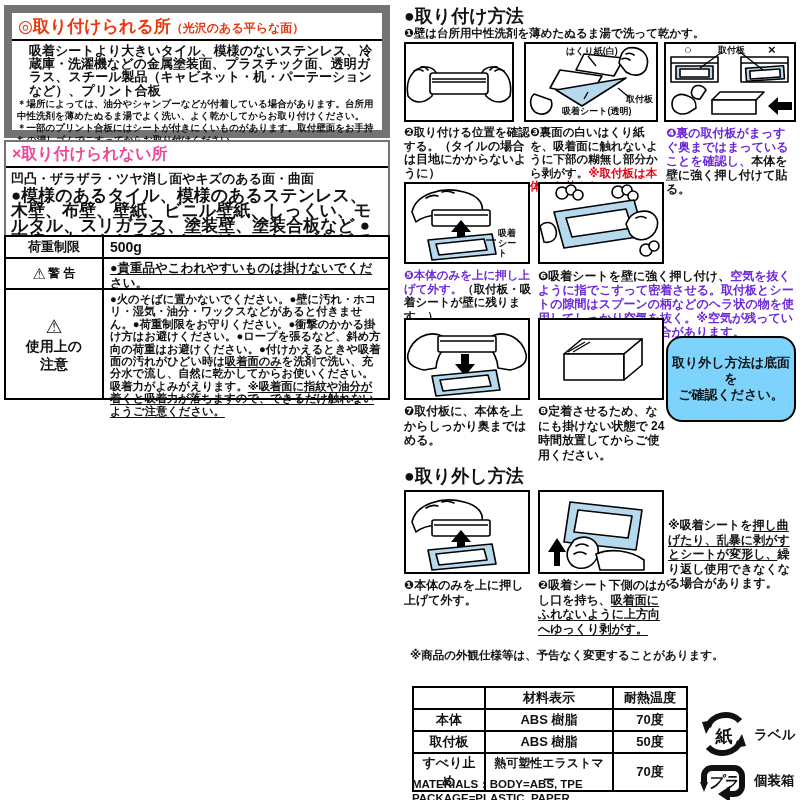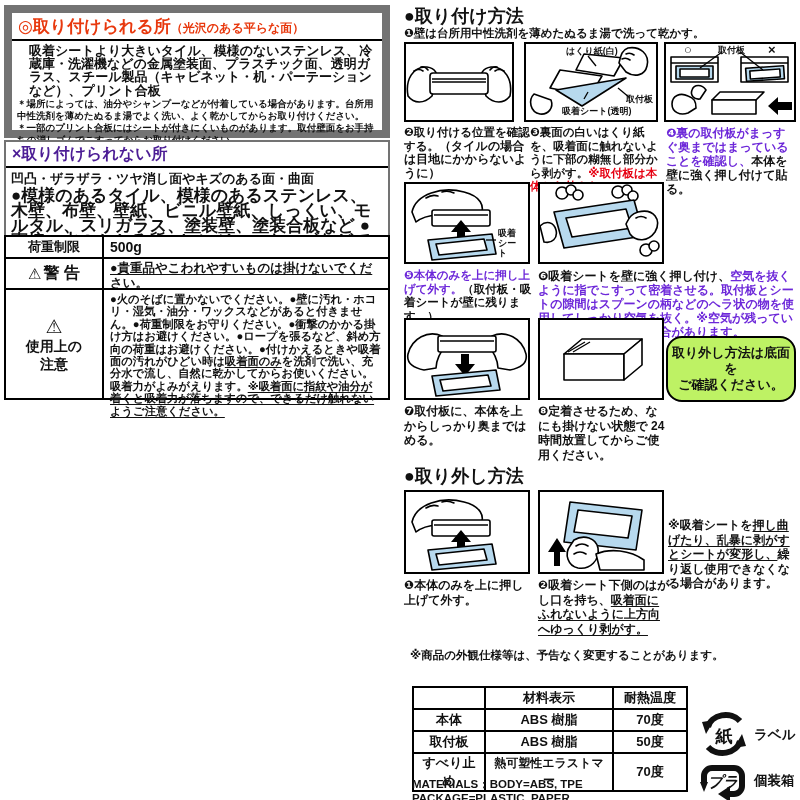--- a/index.html
+++ b/index.html
@@ -3,21 +3,21 @@
 <meta charset="utf-8">
 <style>
   * { margin:0; padding:0; box-sizing:border-box; }
   html,body { background:#fff; }
   #page {
     position:relative; width:800px; height:800px; background:#fff; overflow:hidden;
     font-family:"Liberation Sans","DejaVu Sans",sans-serif; color:#111; font-weight:bold;
   }
   .abs { position:absolute; }
   .red { color:#e8380d; }
-  .blu { color:#4c1d95; }
+  .blu { color:#ec4899; }
   .mag { color:#6d28d9; }
   .rdt { color:#e60012; }
   .ul { text-decoration:underline; text-underline-offset:2px; }
   
   .lbox { position:absolute; left:4px; width:386px; border:8px solid #737373; background:#fff; }
   .lbox-head { border-bottom:2px solid #000; padding:2px 6px 1px 6px; white-space:nowrap; }
   .t17 { font-size:17px; }
   .t13 { font-size:12px; }
   .body115 { font-size:13px; line-height:13.2px; padding:3px 5px 1px 17px; }
   .note95 { font-size:9.5px; line-height:12px; padding:0 5px; }
@@ -31,21 +31,21 @@
   .fig { position:absolute; border:2px solid #000; background:#fff; }
   .fig svg { display:block; width:100%; height:100%; }
   .fig svg path, .fig svg rect, .fig svg polygon, .fig svg circle, .fig svg ellipse { fill:#fff; stroke:#000; stroke-width:1.6; stroke-linejoin:round; stroke-linecap:round; }
   .fig svg line { stroke:#000; stroke-width:1.3; }
   .fig svg .bl { fill:#b7d9ee; }
   .fig svg .ar { fill:#000; stroke:none; }
   .fig svg .nl { fill:none; }
   .figlab { position:absolute; font-size:9px; line-height:10px; color:#111; white-space:nowrap; }
   .steptxt { position:absolute; font-size:11.5px; line-height:13.5px; }
   .h18 { font-size:18px; }
-  .notebox { position:absolute; border:2.5px solid #000; border-radius:16px; background:#bef264; text-align:center; font-size:13px; line-height:16px; padding:7px 4px; }
+  .notebox { position:absolute; border:2.5px solid #000; border-radius:16px; background:#7dd3fc; text-align:center; font-size:13px; line-height:16px; padding:17px 4px; }
   
   table.mat { border-collapse:collapse; font-size:13px; }
   table.mat td, table.mat th { border:2px solid #000; height:22px; text-align:center; font-weight:bold; padding:0 3px; }
   .matline { font-size:11.5px; line-height:14px; }
   .recy-lab { font-size:13.5px; }
 </style>
 </head>
 <body>
 
 <div id="page">
@@ -68,21 +68,21 @@
   </section>
 
   <div class="lrow" style="top:235px; height:24px;">
     <div class="lcell" style="font-size:13px;">荷重制限</div>
     <div class="rcell" style="font-size:14px; display:flex; align-items:center;">500g</div>
   </div>
 
   <div class="lrow" style="top:257px; height:33px;">
     <div class="lcell" style="flex-direction:row; gap:2px;">
       <span class="warn-tri">⚠</span>
-      <span style="font-size:16px;">警 告</span>
+      <span style="font-size:12px;">警 告</span>
     </div>
     <div class="rcell" style="font-size:12.5px; line-height:14.5px;">
       <span class="ul">●貴重品やこわれやすいものは掛けないでください。</span><br>
       <span>●本品の下に貴重品を置かないでください。</span>
     </div>
   </div>
 
   <div class="lrow" style="top:288px; height:112px;">
     <div class="lcell">
       <span class="warn-tri" style="font-size:19px;">⚠</span>

